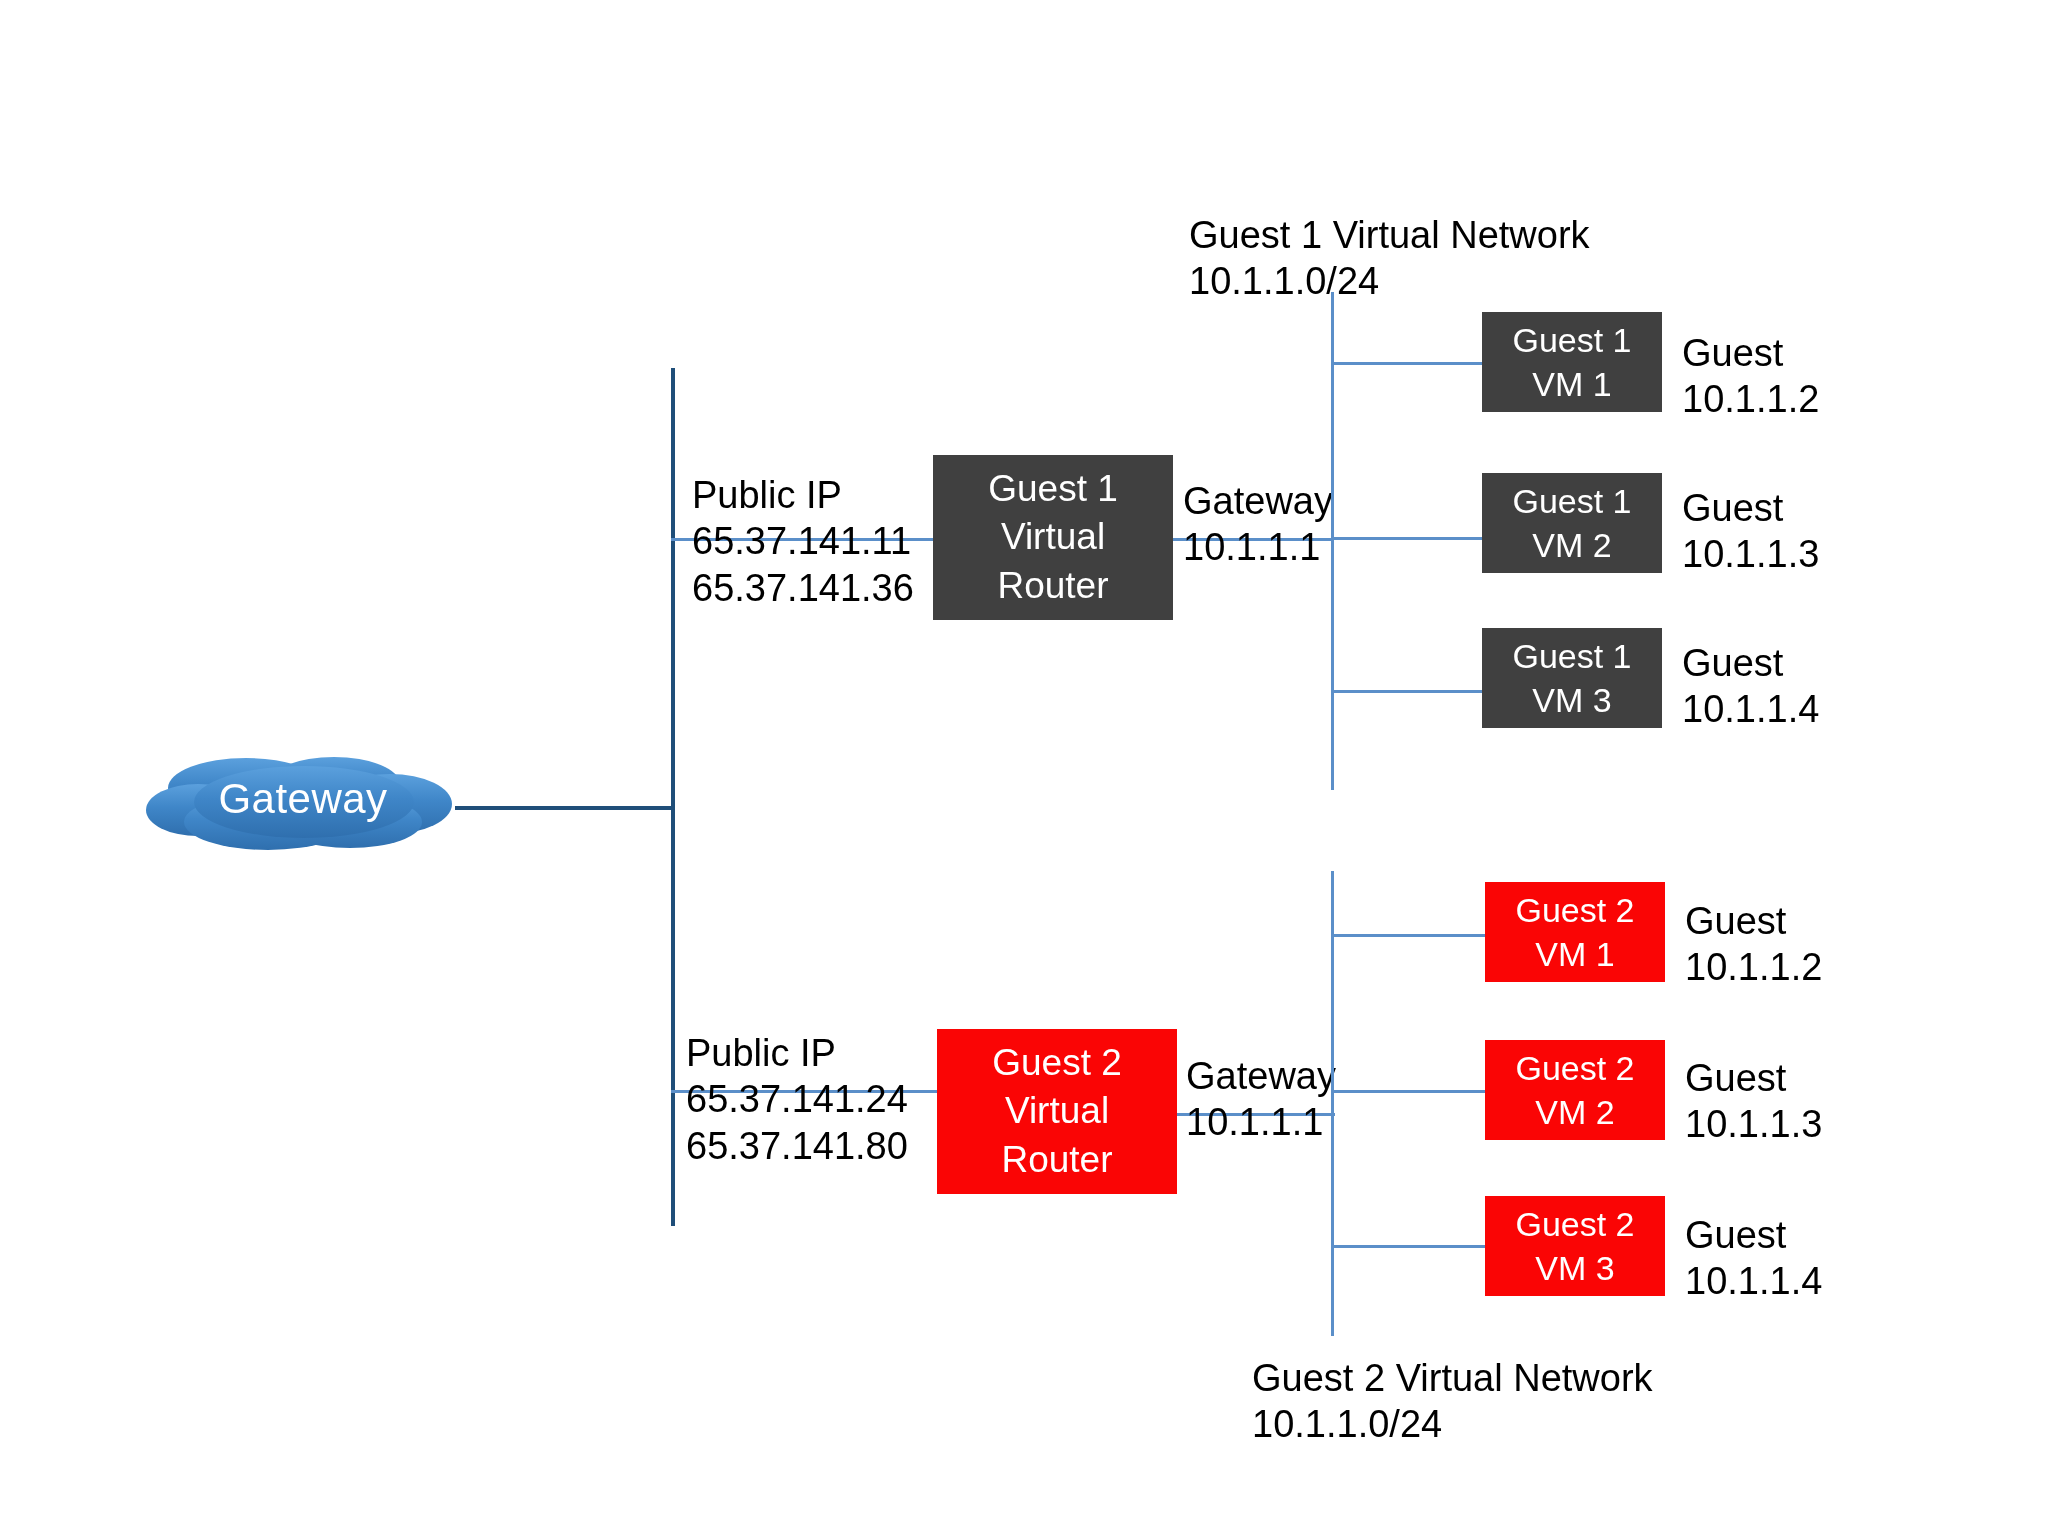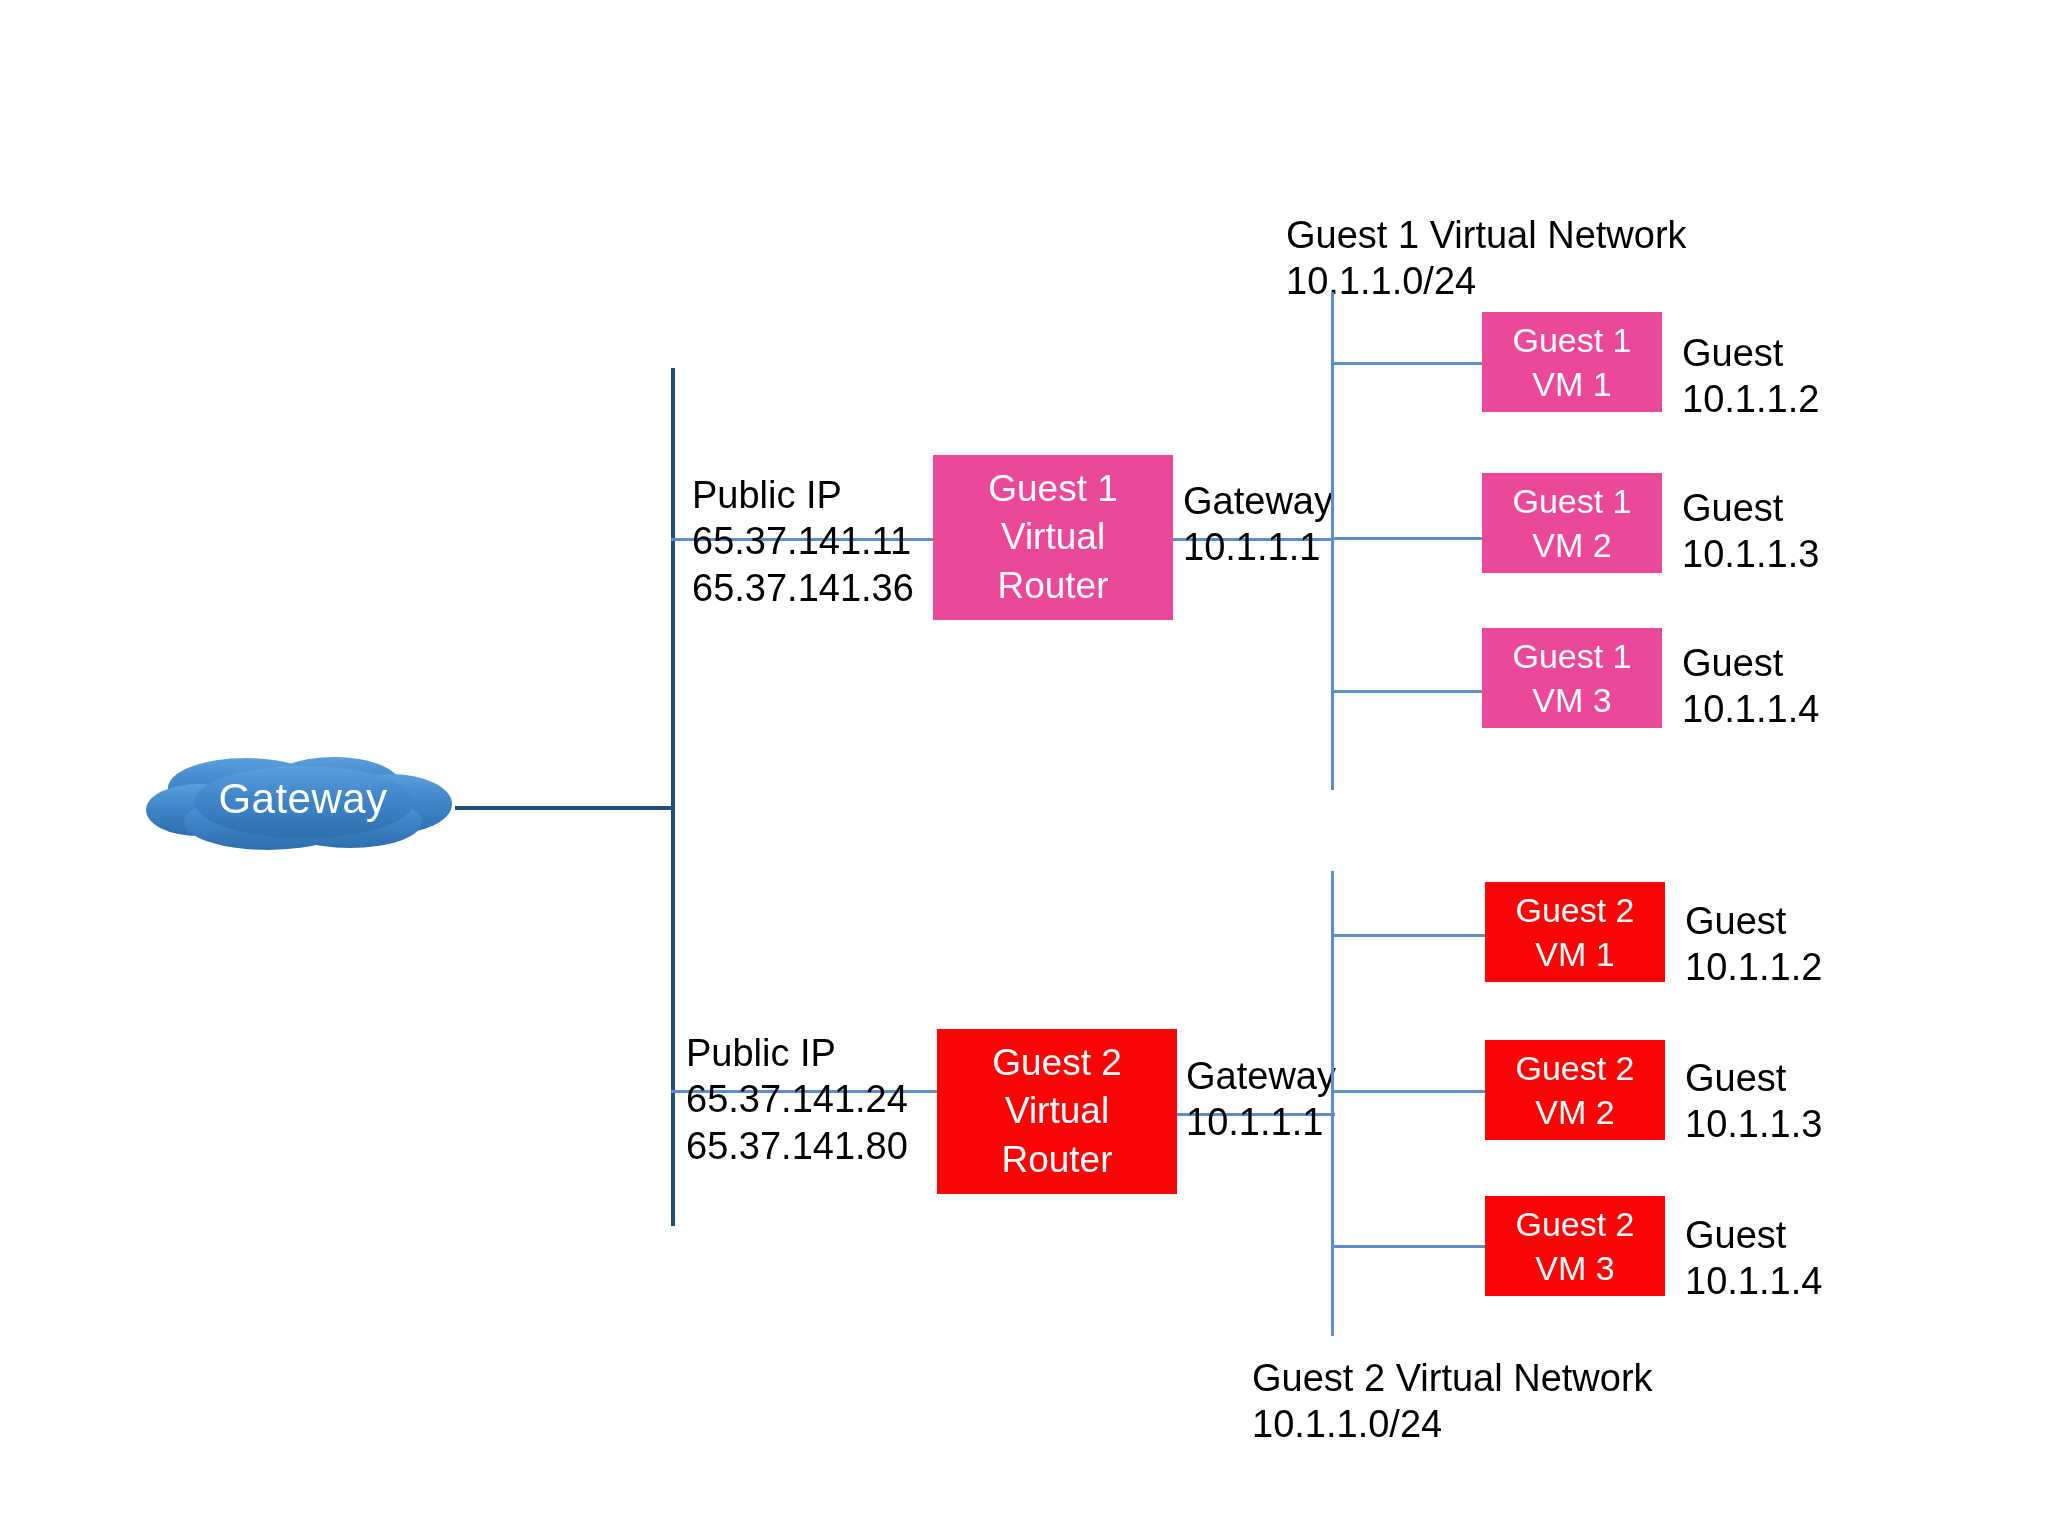--- a/index.html
+++ b/index.html
@@ -62,21 +62,21 @@
     flex-direction: column;
     align-items: center;
     justify-content: center;
     color: #ffffff;
     font-size: 36px;
     line-height: 1.30;
     text-align: center;
     box-sizing: border-box;
   }
   .node span { display: block; }
-  .node.blue { background: #ec4899; }
+  .node.blue { background: #404040; }
   .node.red  { background: #fa0505; }
 
   .router {
     width: 240px;
     height: 165px;
     font-size: 37px;
   }
   .vm {
     width: 180px;
     height: 100px;
@@ -155,21 +155,21 @@
     <span>Router</span>
   </div>
 
   <div class="line-h" style="left:1173px; top:538px; width:160px;"></div>
 
   <div class="txt" style="left:1183px; top:478px;">
     <span class="l">Gateway</span>
     <span class="l">10.1.1.1</span>
   </div>
 
-  <div class="txt" style="left:1286px; top:212px;">
+  <div class="txt" style="left:1189px; top:212px;">
     <span class="l">Guest 1 Virtual Network</span>
     <span class="l">10.1.1.0/24</span>
   </div>
 
   <div class="line-v" style="left:1331px; top:292px; height:498px;"></div>
 
   <div class="line-h" style="left:1331px; top:362px; width:151px;"></div>
   <div class="node blue vm" style="left:1482px; top:312px;">
     <span>Guest 1</span>
     <span>VM 1</span>

